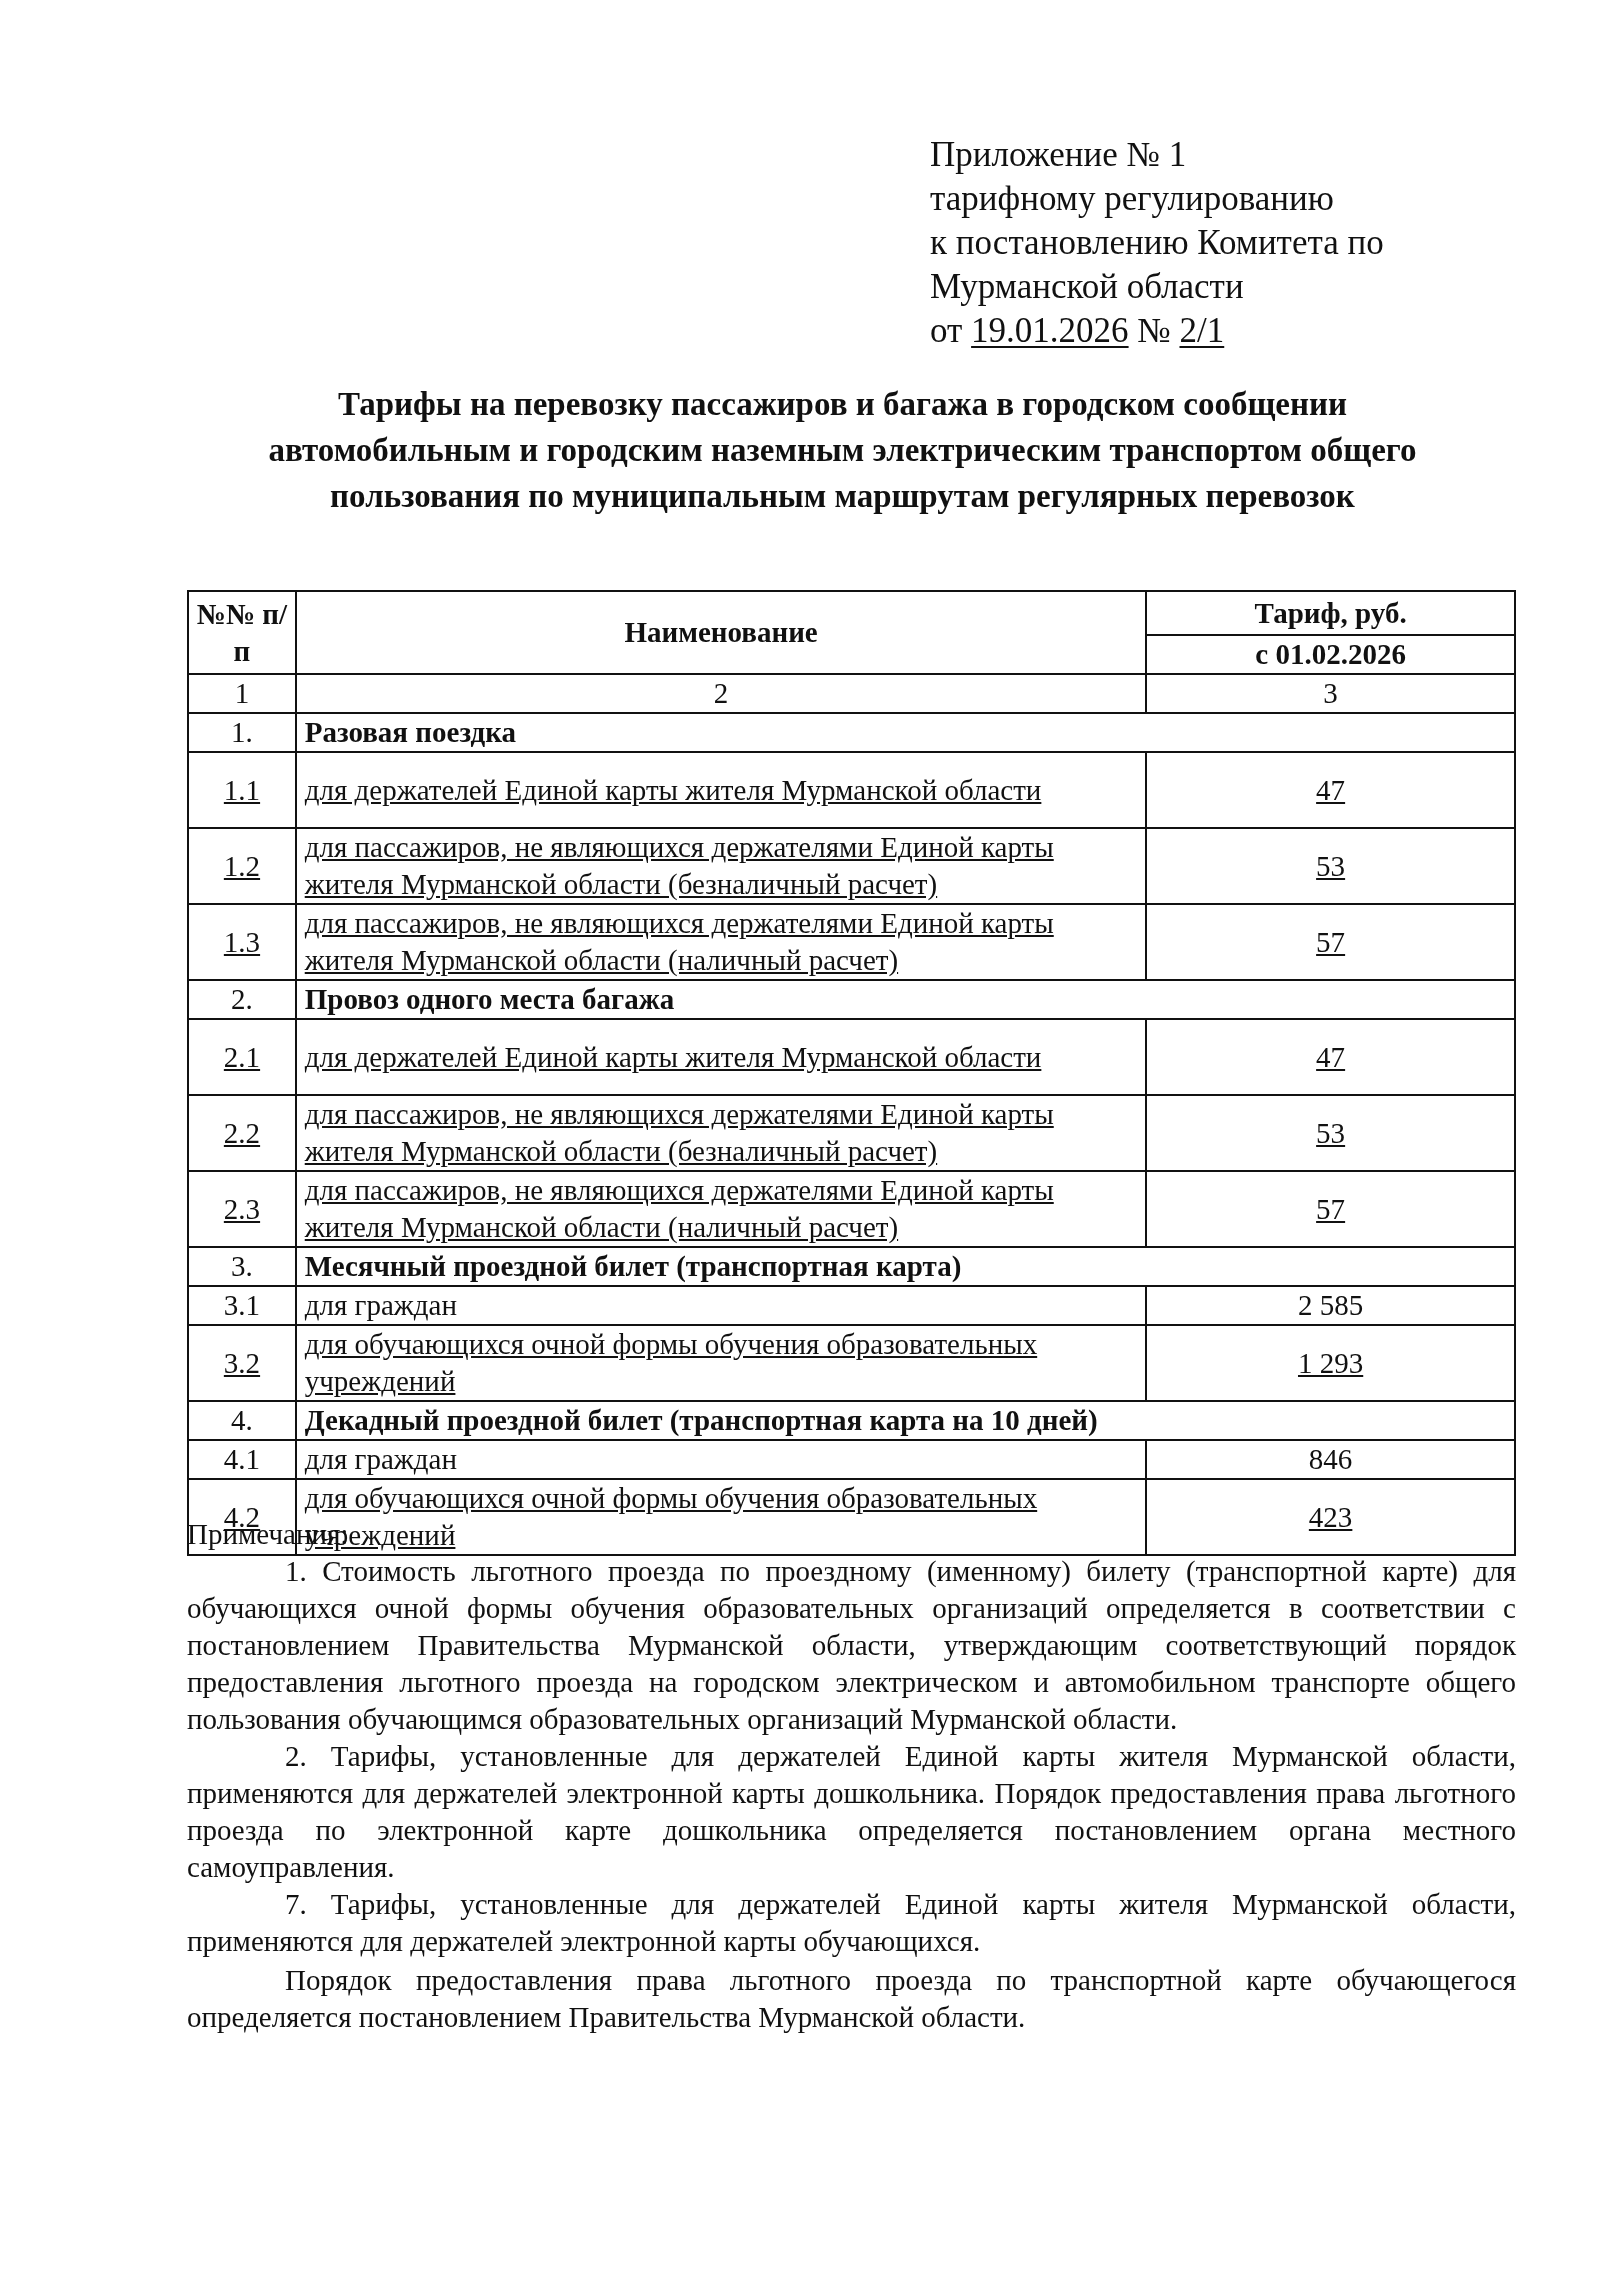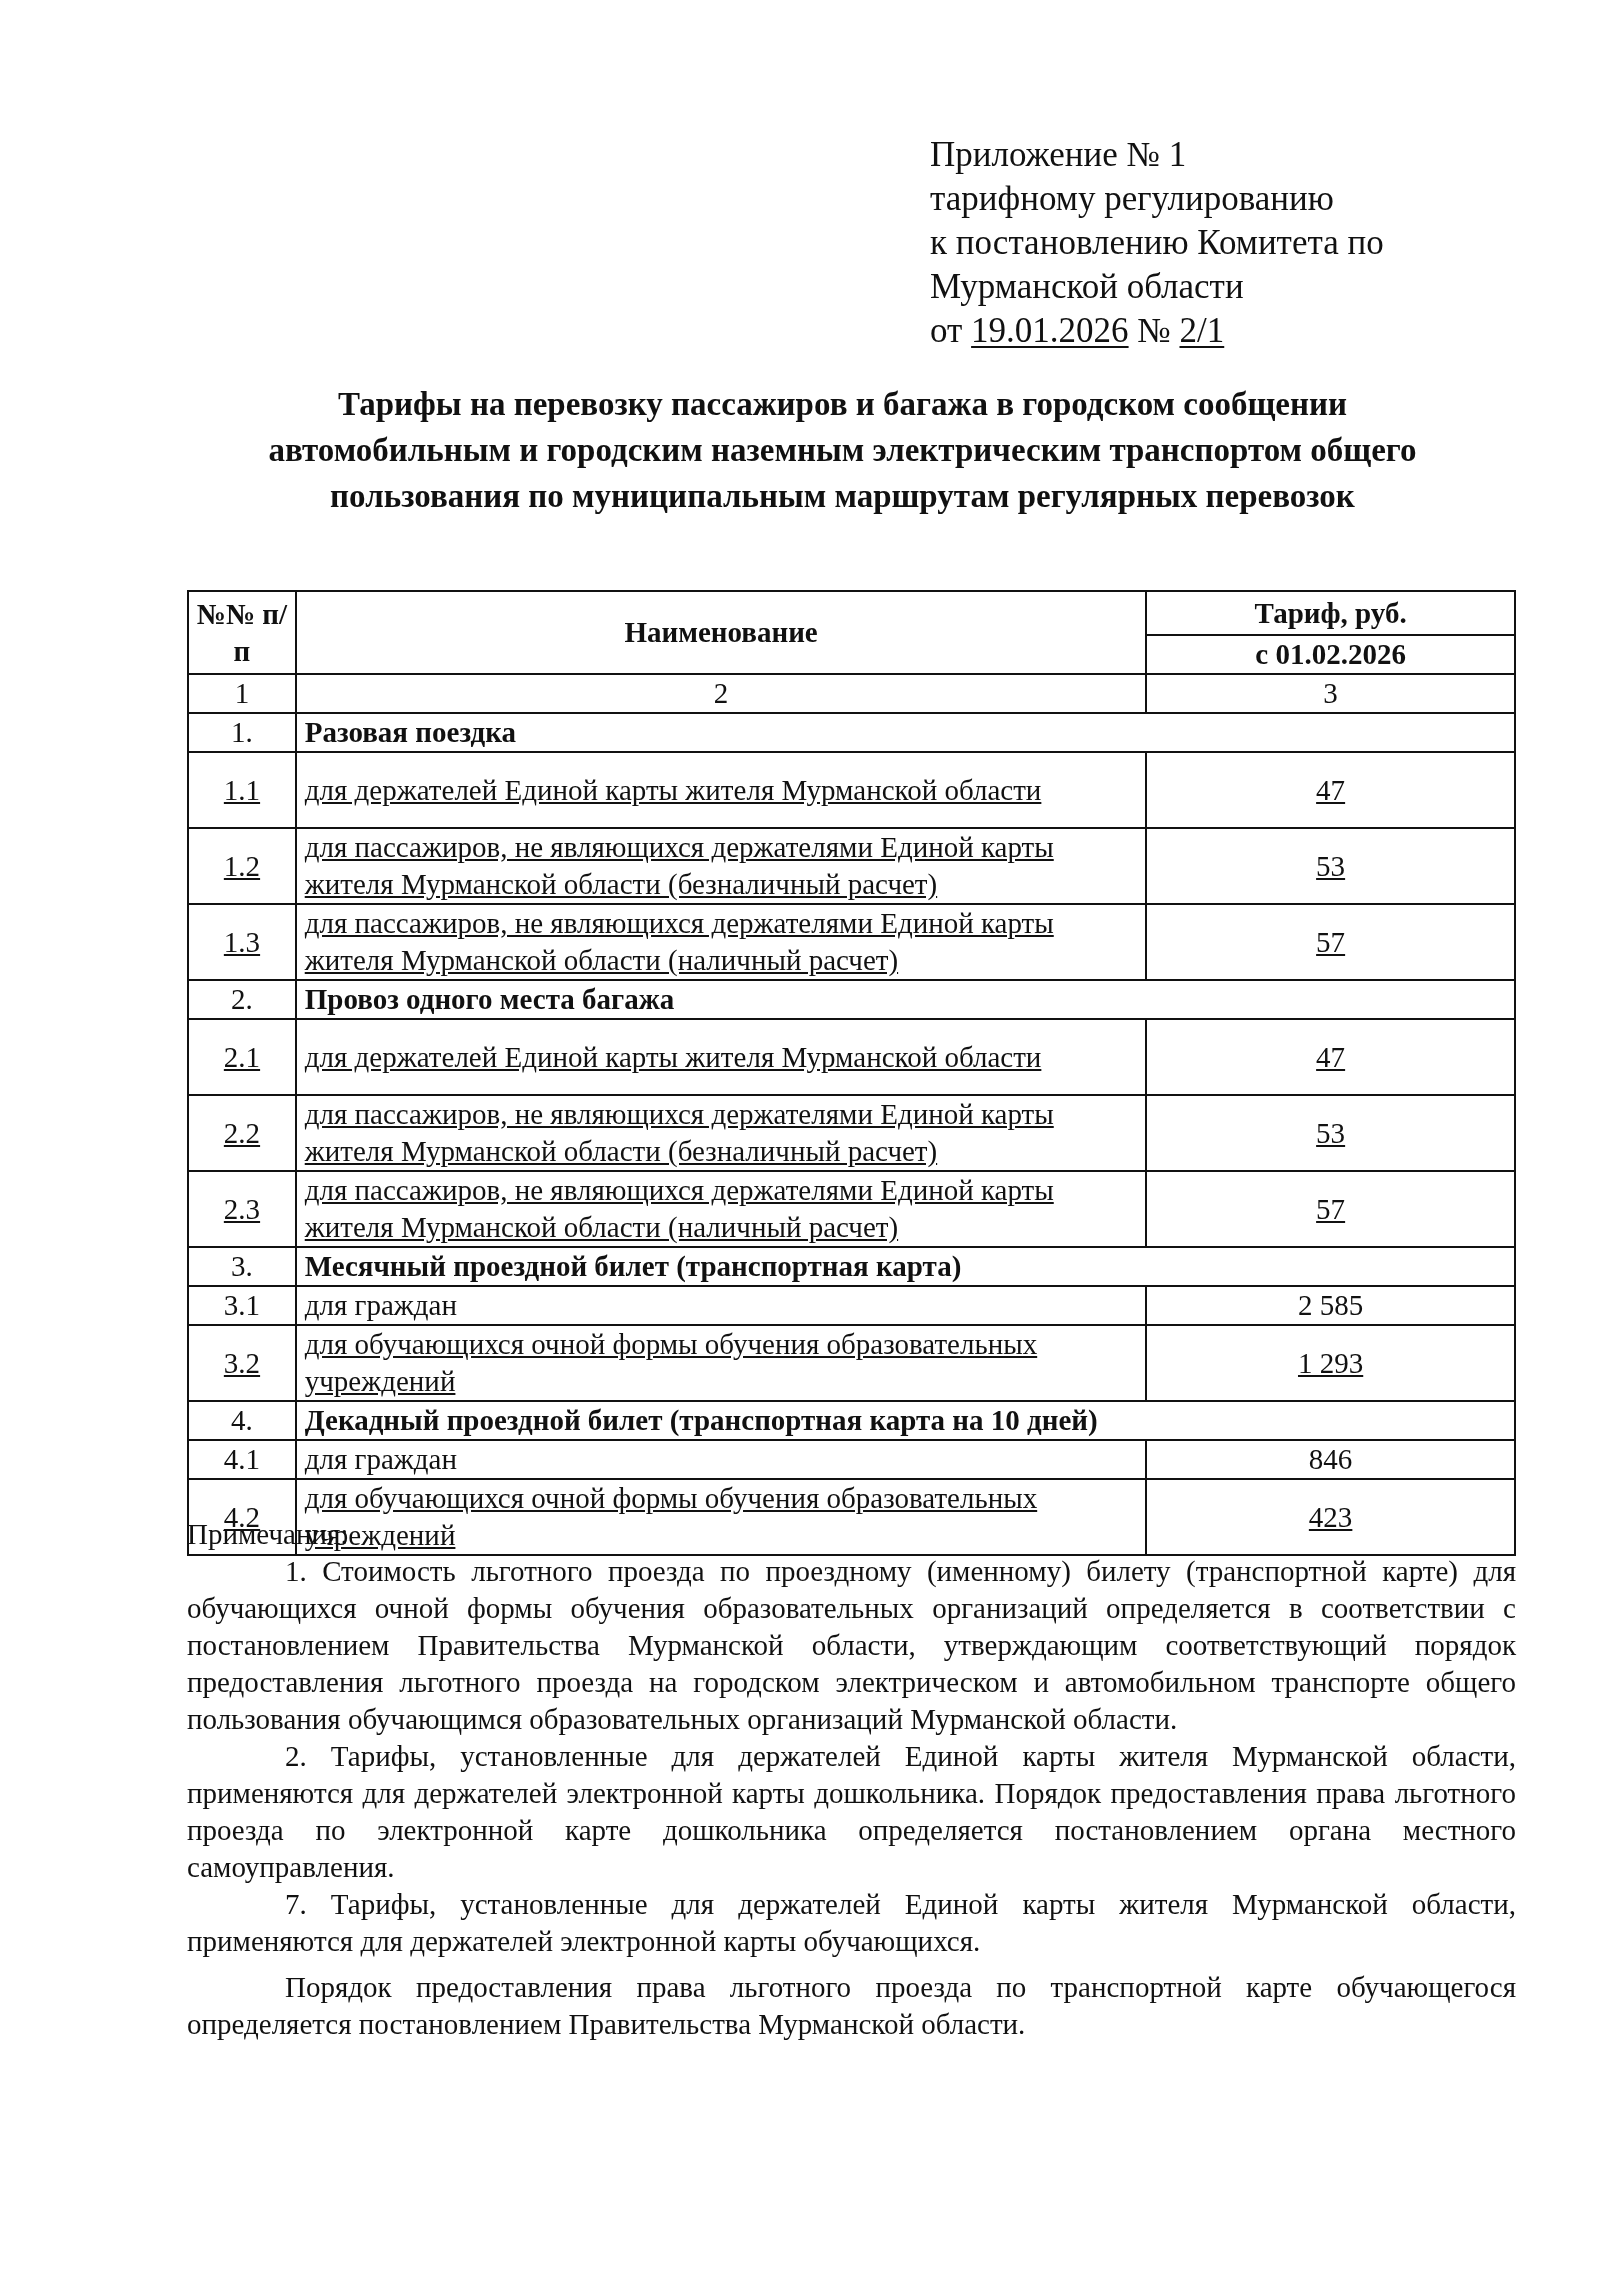--- a/index.html
+++ b/index.html
@@ -33,21 +33,21 @@
   tr.h2 th { height: 36px; }
   tr.numrow td { height: 35px; }
   tr.single td { height: 36px; }
   tr.double td { height: 74px; text-decoration: underline; }
   .notes {
     position: absolute; left: 187px; top: 1516px; width: 1329px;
     font-size: 29px; line-height: 37px; text-align: justify;
   }
   .notes p { margin: 0; }
   .notes .ind { text-indent: 98px; }
-  .notes .final { margin-top: 9px; text-indent: 98px; }
+  .notes .final { margin-top: 2px; text-indent: 98px; }
 </style>
 </head>
 <body>
 
 <div class="appendix">
   <div>Приложение № 1</div>
   <div>тарифному регулированию</div>
   <div>к постановлению Комитета по</div>
   <div>Мурманской области</div>
   <div><span>от </span><span class="u">19.01.2026</span><span> № </span><span class="u">2/1</span></div>

